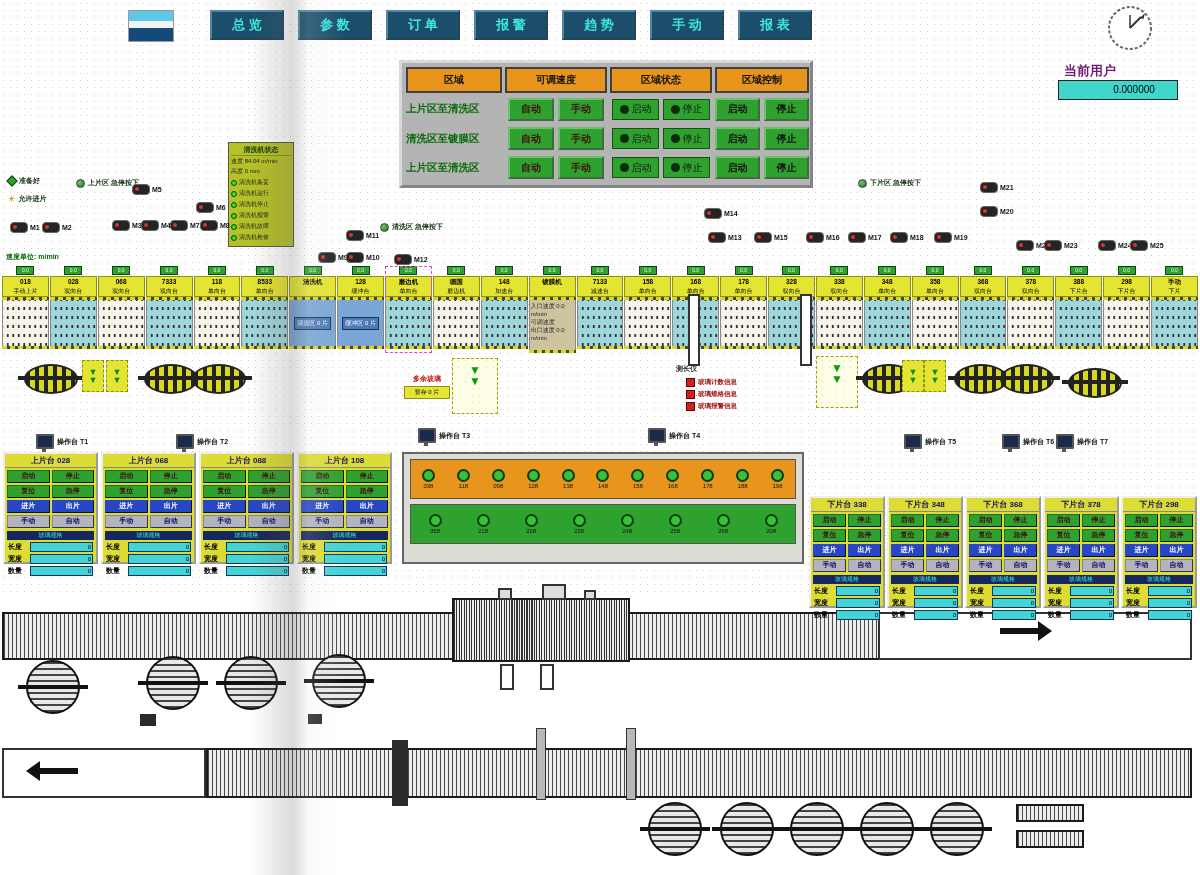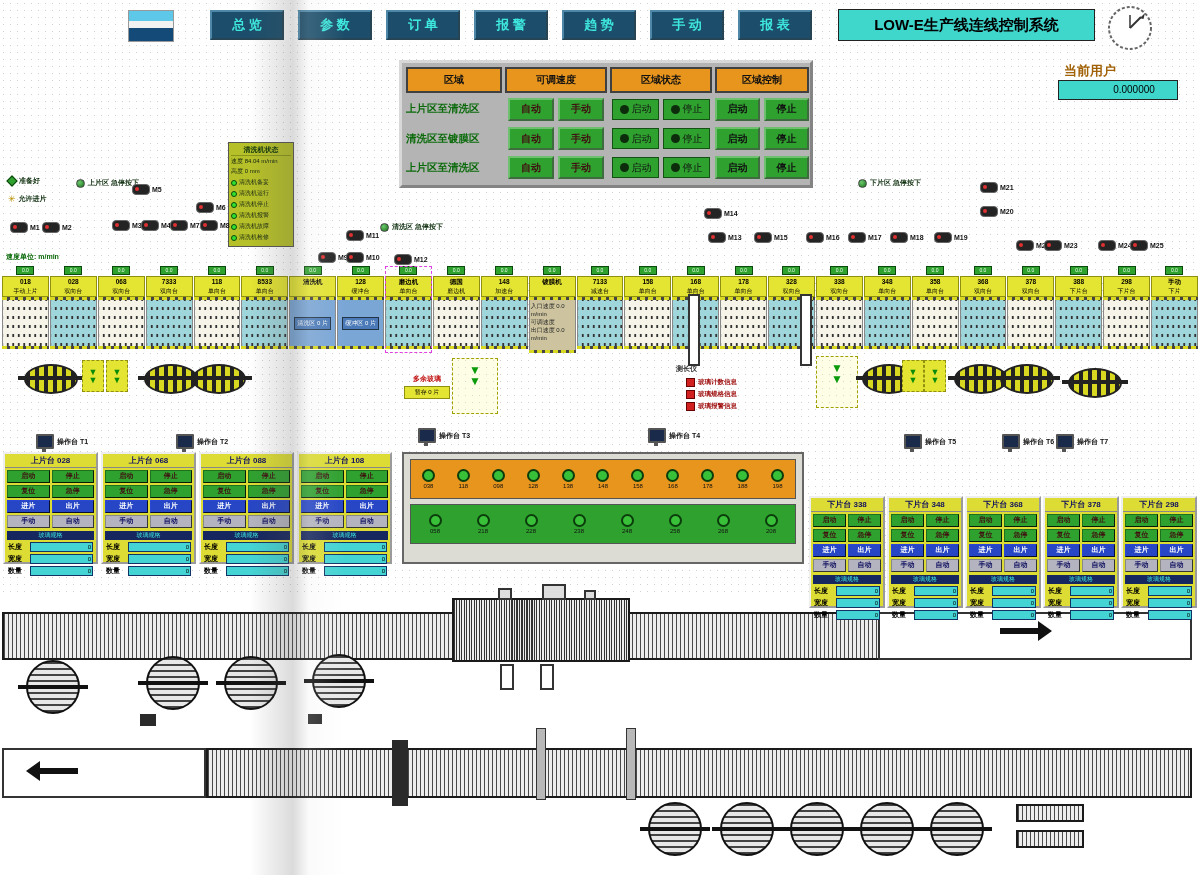--- a/index.html
+++ b/index.html
@@ -16,21 +16,21 @@
     justify-content:center;z-index:3;border:1px solid #9a0f0f;}
   #flag{position:absolute;left:128px;top:10px;width:44px;height:30px;z-index:3;border:1px solid #999;
     background:linear-gradient(180deg,#5ec8e8 0 34%,#f2f2f2 34% 58%,#134a78 58% 100%);}
   #nav{position:absolute;left:210px;top:10px;display:flex;gap:14px;z-index:3;}
   .nav-btn{width:70px;height:26px;line-height:25px;text-align:center;background:#1c4e6b;color:#3ee8de;
     font-weight:bold;font-size:13px;border:2px outset #4d88a8;cursor:pointer;}
   #title-box{position:absolute;left:838px;top:9px;width:255px;height:30px;background:#3fd6cc;border:1px solid #222;
     display:flex;align-items:center;justify-content:center;font-size:15px;font-weight:bold;color:#000;z-index:3;}
   #clock{position:absolute;left:1106px;top:4px;width:48px;height:48px;z-index:3;}
   
-  #user-label{position:absolute;left:1064px;top:62px;font-size:13px;font-weight:bold;color:#a16207;z-index:3;}
+  #user-label{position:absolute;left:1064px;top:62px;font-size:13px;font-weight:bold;color:#701a75;z-index:3;}
   #user-value{position:absolute;left:1058px;top:80px;width:86px;height:18px;background:#3fd6cc;border:1px solid #222;
     font-size:10px;line-height:18px;text-align:center;z-index:3;padding-left:32px;}
   
   #zone-panel{position:absolute;left:399px;top:60px;width:414px;height:128px;background:#b4b4b4;
     border:3px outset #d8d8d8;padding:4px;box-sizing:border-box;z-index:3;}
   #zone-grid{display:grid;grid-template-columns:96px 102px 102px 94px;grid-auto-rows:1fr;gap:3px;height:100%;}
   .zh{background:#e8951d;color:#111;font-weight:bold;font-size:10px;display:flex;align-items:center;
     justify-content:center;border:2px solid #404040;}
   .zname{color:#0a6a0a;font-weight:bold;font-size:10.5px;display:flex;align-items:center;}
   .zcell{display:flex;gap:4px;align-items:center;justify-content:center;}
@@ -151,21 +151,20 @@
   <div id="flag"></div>
   <div id="nav">
       <div class="nav-btn">总 览</div>
       <div class="nav-btn">参 数</div>
       <div class="nav-btn">订 单</div>
       <div class="nav-btn">报 警</div>
       <div class="nav-btn">趋 势</div>
       <div class="nav-btn">手 动</div>
       <div class="nav-btn">报 表</div>
     </div>
-  <div id="title-box">LOW-E生产线连线控制系统</div>
   <div id="clock">
     <svg viewBox="0 0 48 48" width="48" height="48">
       <circle cx="24" cy="24" r="21" fill="#fff" stroke="#666" stroke-width="2" stroke-dasharray="3 2"></circle>
       <line x1="24" y1="24" x2="24" y2="11" stroke="#333" stroke-width="1.5"></line>
       <line x1="24" y1="24" x2="35" y2="13" stroke="#333" stroke-width="2"></line>
       <path d="M35 13 l4 -4 -1.5 6 -4.5 -1 z" fill="#333"></path>
     </svg>
   </div>
 
   <div id="user-label">当前用户</div>

